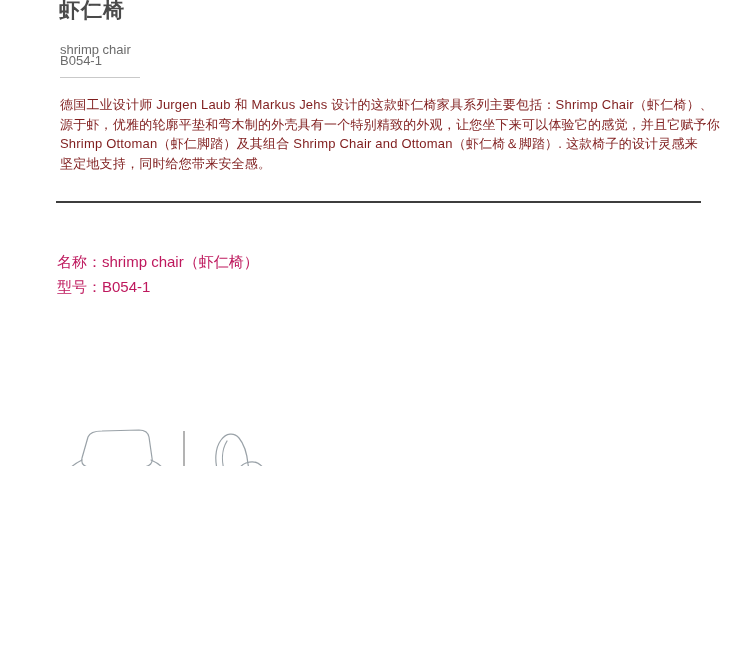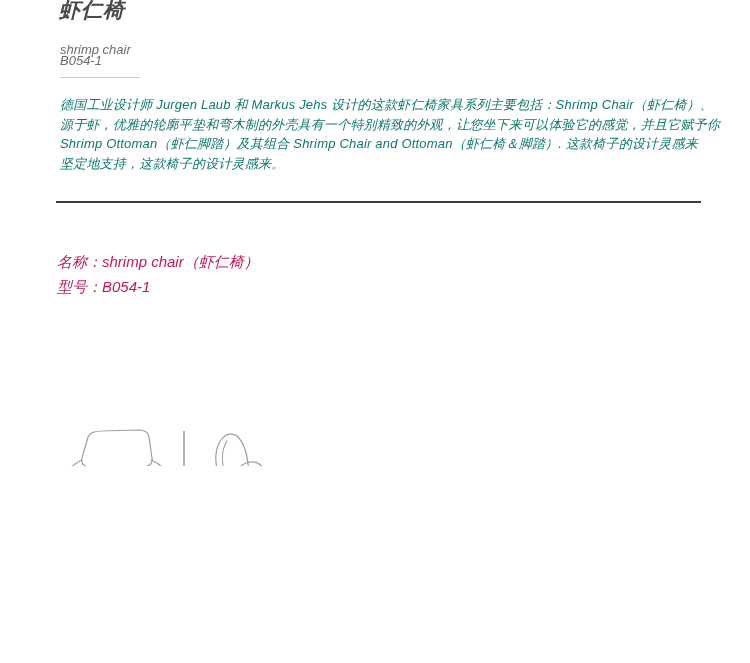--- a/index.html
+++ b/index.html
@@ -1,41 +1,41 @@
 <!DOCTYPE html>
 <html><head>
 <meta charset="utf-8">
 <style>
   * { margin:0; padding:0; box-sizing:border-box; }
   html,body { background:#ffffff; }
   body { font-family:"Liberation Sans","DejaVu Sans",sans-serif; }
   .page {
     position:relative; width:750px; height:466px;
-    background:#ffffff; overflow:hidden;font-style:italic;
+    background:#ffffff; overflow:hidden;
   }
   .title {
     position:absolute; left:59px; top:-5px;
     font-size:21px; line-height:30px; font-weight:600;
     color:#4a4a4a; letter-spacing:1px; white-space:nowrap;
   }
   .subtitle {
     position:absolute; left:60px; top:32px;
     font-size:13px; color:#6b6b6b; white-space:nowrap;margin-top:10px;
   }
   .model {
     position:absolute; left:60px; top:53px;
     font-size:13px; color:#6b6b6b; white-space:nowrap;
   }
   .short-divider {
     position:absolute; left:60px; top:77px;
     width:80px; height:1px; background:#c9c9c9;
   }
   .description {
     position:absolute; left:60px; top:95px; width:660px;
-    font-size:13px; color:#0f766e;
+    font-size:13px; color:#7f1d1d;
   }
   .desc-line { line-height:19.5px; white-space:nowrap; letter-spacing:0.2px; }
   .main-divider {
     position:absolute; left:56px; top:201px;
     width:645px; height:2px; background:#3d3d3d;
   }
   .specs {
     position:absolute; left:57px; top:250px; width:660px;
     font-size:15px; color:#be185d;
   }
@@ -65,21 +65,21 @@
 
   <h1 class="title">虾仁椅</h1>
   <div class="subtitle">shrimp chair</div>
   <div class="model">B054-1</div>
   <div class="short-divider"></div>
 
   <div class="description">
     <div class="desc-line">德国工业设计师 Jurgen Laub 和 Markus Jehs 设计的这款虾仁椅家具系列主要包括：Shrimp Chair（虾仁椅）、</div>
     <div class="desc-line">源于虾，优雅的轮廓平垫和弯木制的外壳具有一个特别精致的外观，让您坐下来可以体验它的感觉，并且它赋予你</div>
     <div class="desc-line">Shrimp Ottoman（虾仁脚踏）及其组合 Shrimp Chair and Ottoman（虾仁椅＆脚踏）. 这款椅子的设计灵感来</div>
-    <div class="desc-line">坚定地支持，这款椅子的设计灵感来。</div>
+    <div class="desc-line">坚定地支持，同时给您带来安全感。</div>
   </div>
 
   <div class="main-divider"></div>
 
   <div class="specs">
     <div class="spec-row"><span>名称</span><span>：</span><span>shrimp chair（虾仁椅）</span></div>
     <div class="spec-row"><span>型号</span><span>：</span><span>B054-1</span></div>
   </div>
 
   <svg class="drawing" style="left:52px; top:428px;" width="132" height="148" viewBox="0 0 132 148" aria-hidden="true">

